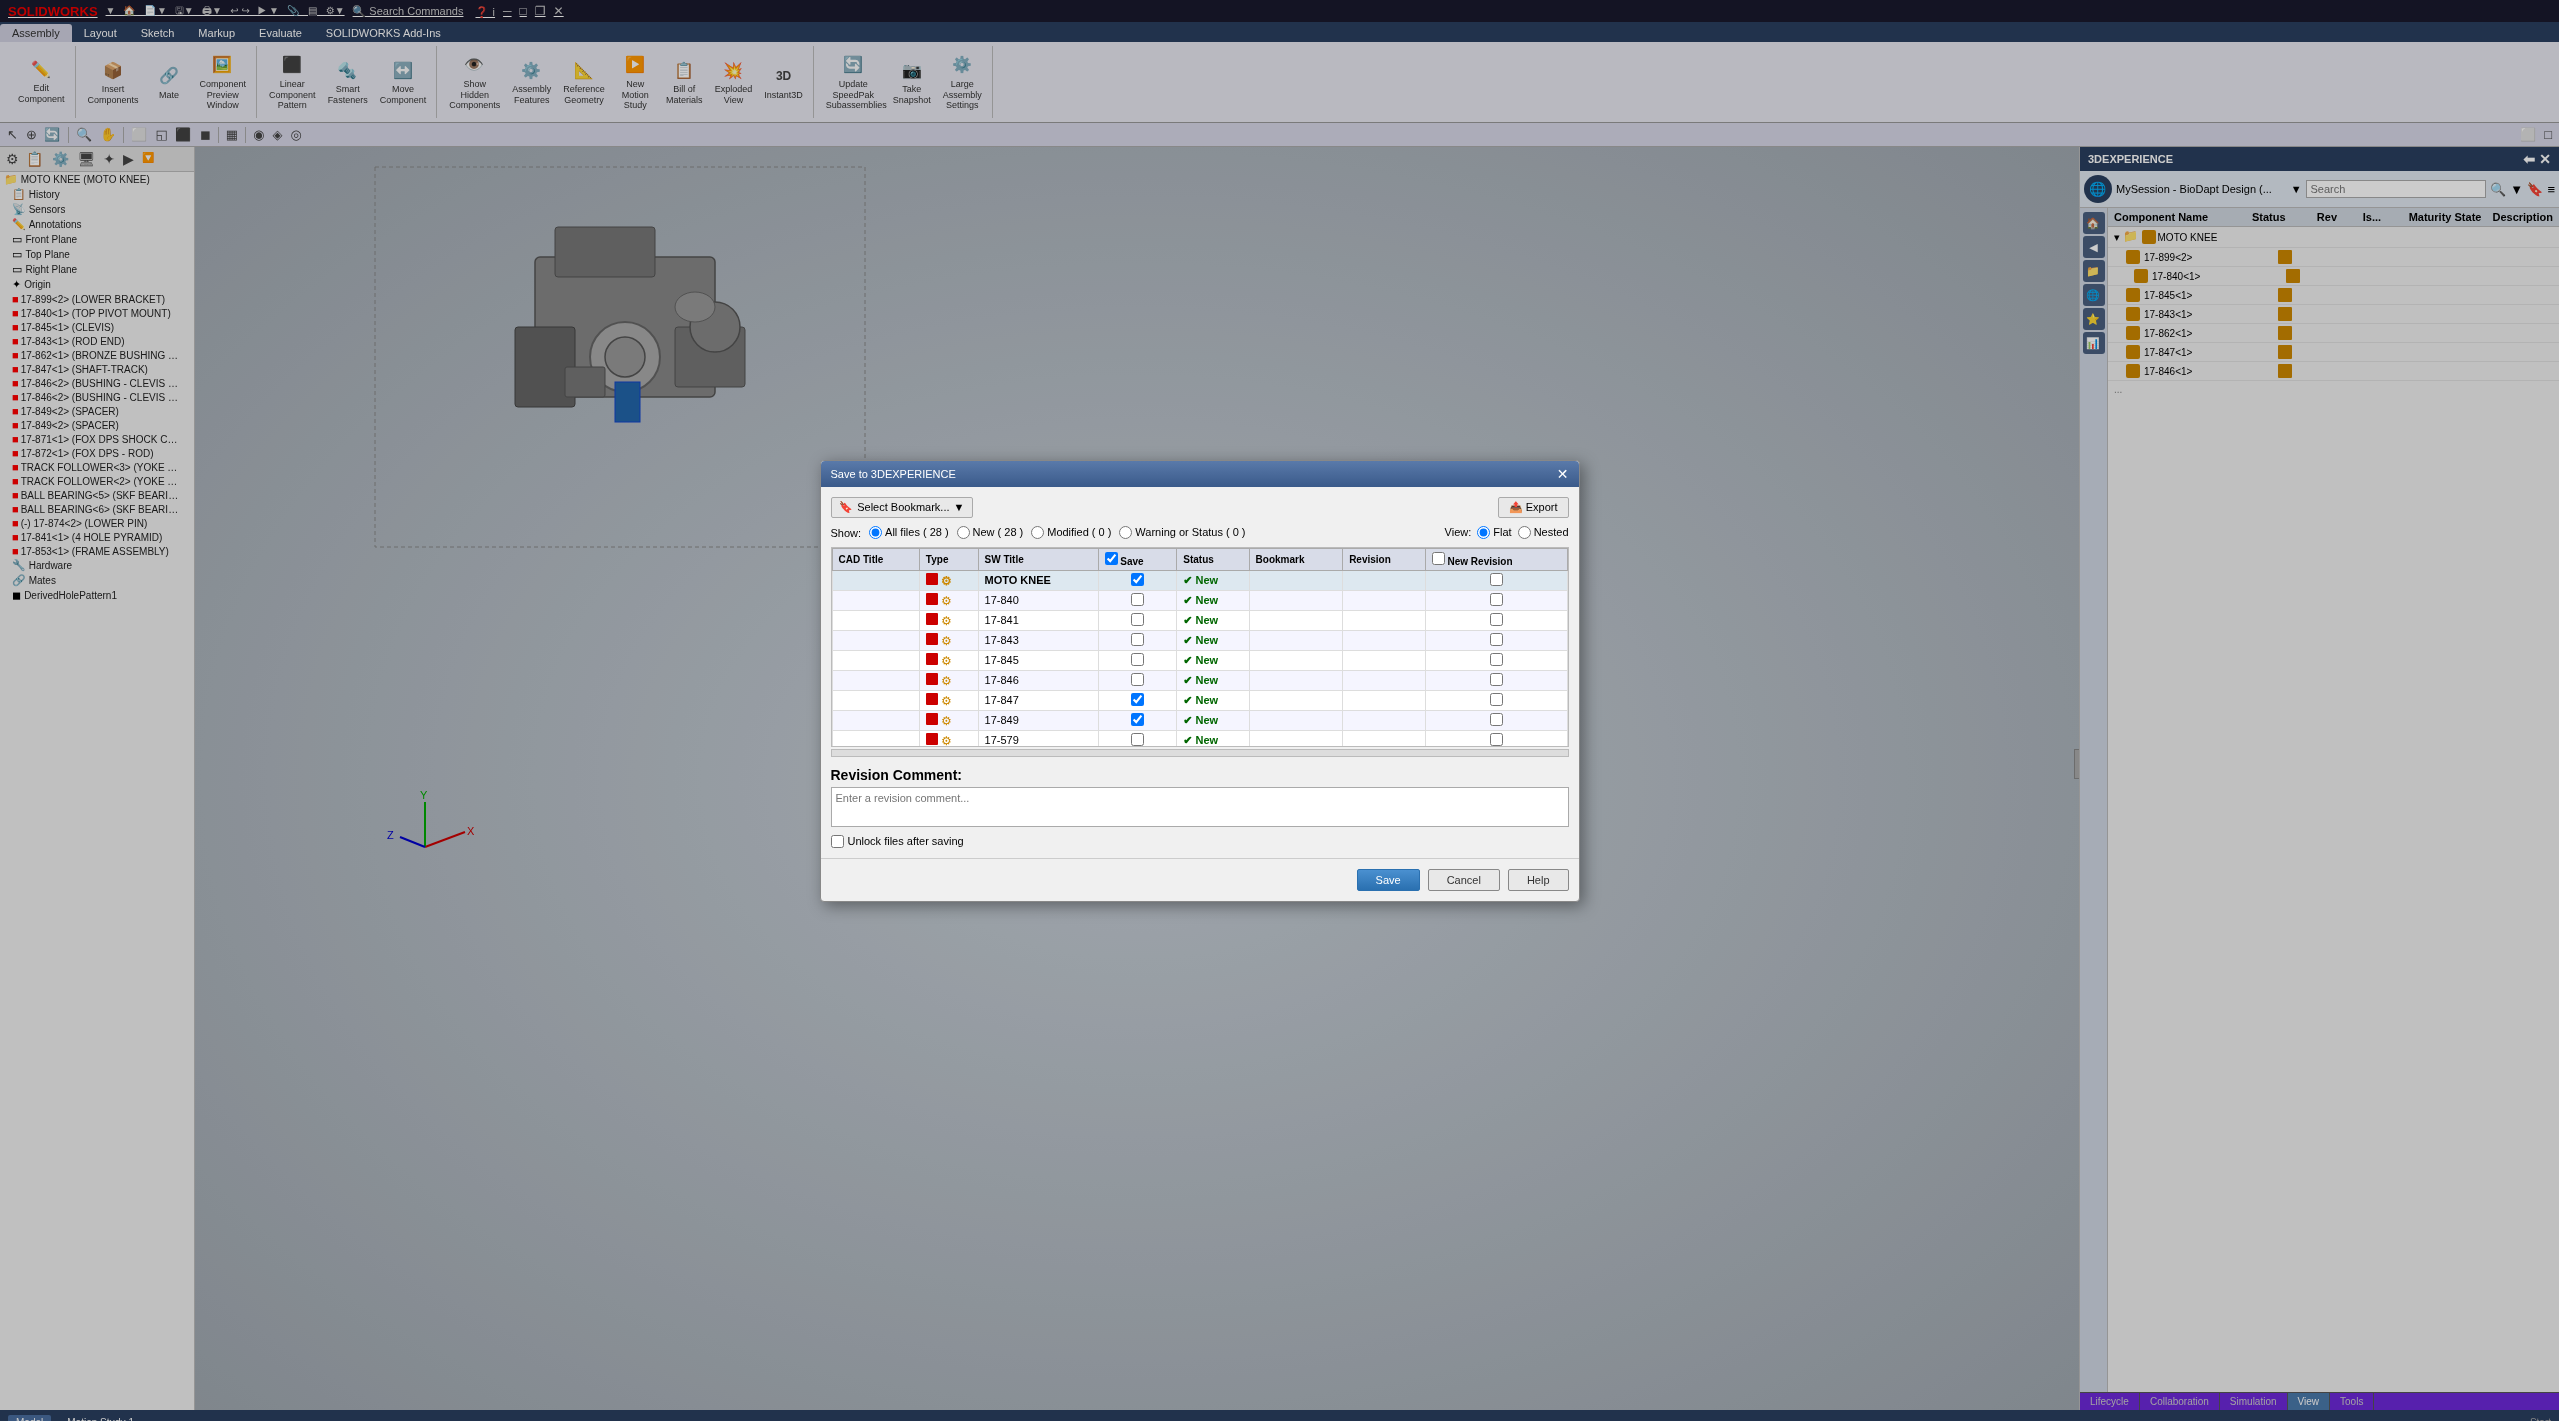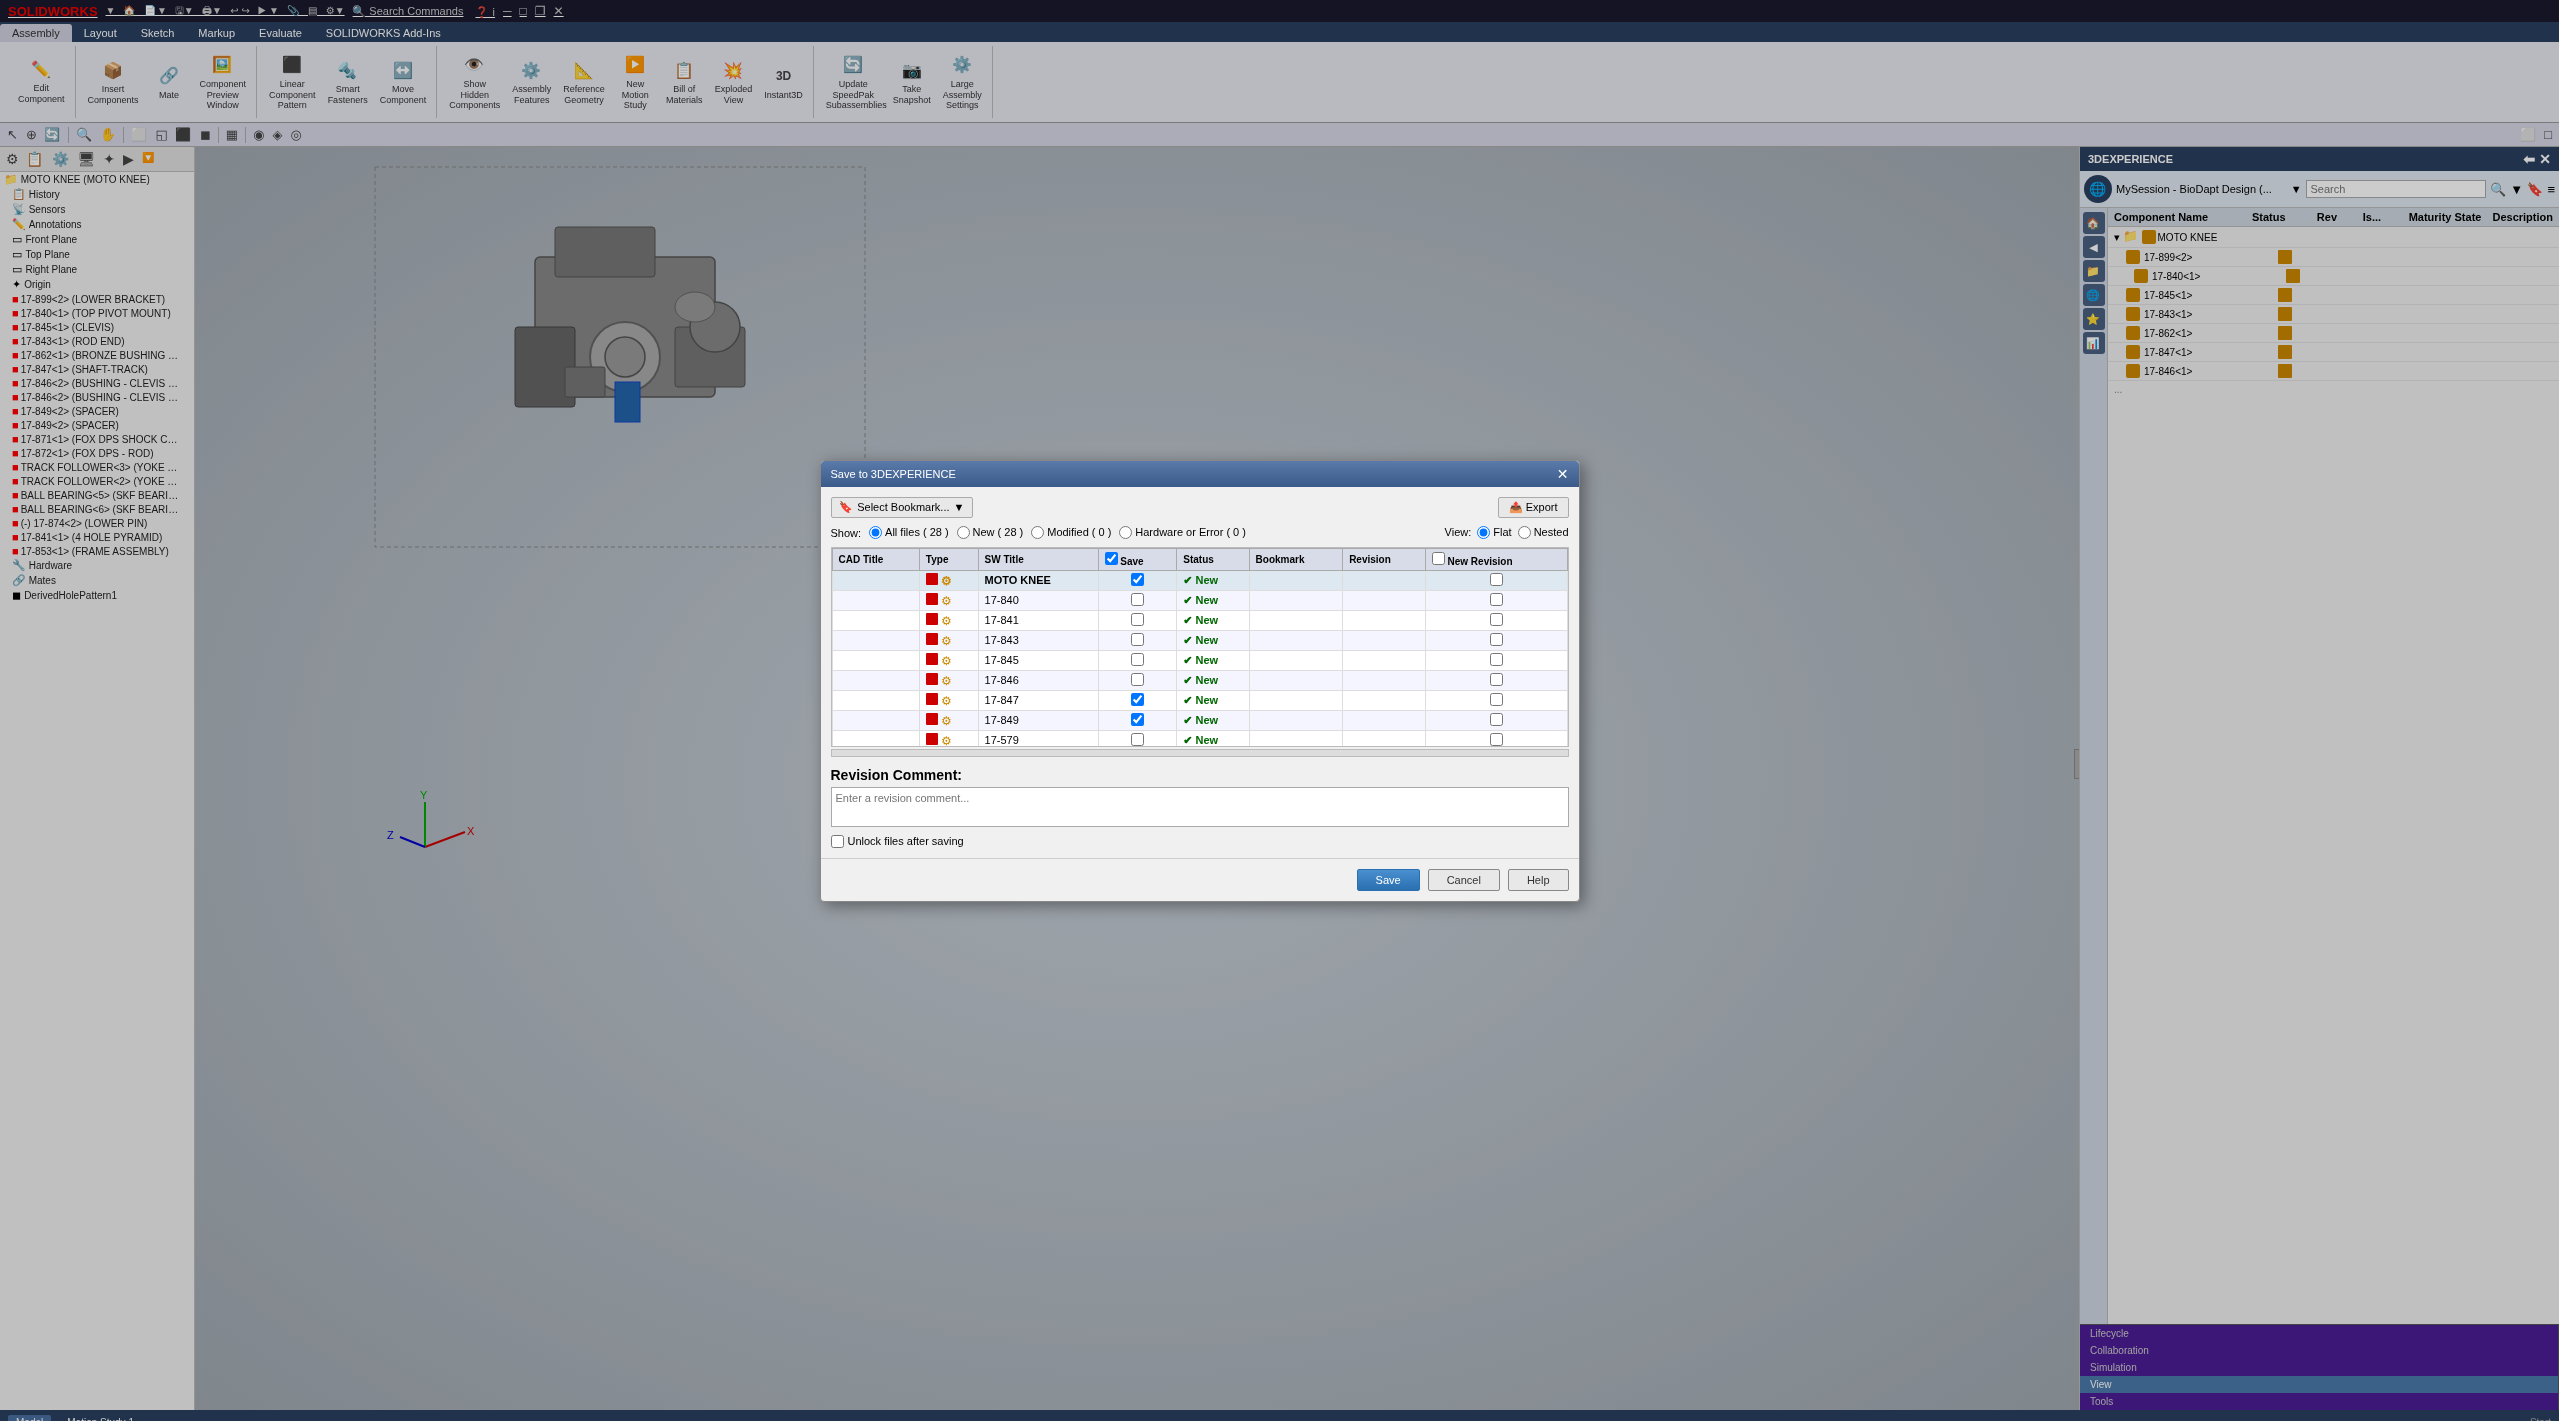--- a/index.html
+++ b/index.html
@@ -97,21 +97,21 @@
     .revision-comment label { font-size: 14px; font-weight: bold; display: block; margin-bottom: 4px; }
     #revision-textarea { width: 100%; height: 40px; border: 1px solid #aaa; padding: 4px; font-size: 11px; color: #888; resize: none; }
     #unlock-row { margin-top: 6px; display: flex; align-items: center; gap: 4px; font-size: 11px; }
     #dialog-footer { display: flex; justify-content: flex-end; gap: 8px; padding: 10px; border-top: 1px solid #ccc; }
     .footer-btn { padding: 4px 18px; font-size: 11px; cursor: pointer; border: 1px solid #888; border-radius: 2px; }
     .footer-btn.primary { background: linear-gradient(to bottom, #4a90d0, #2a70b0); color: #fff; border-color: #2a70b0; }
     .footer-btn.secondary { background: #e8e8e8; color: #333; }
     .red-sq { width: 12px; height: 12px; background: #cc0000; border-radius: 1px; display: inline-block; }
     .yellow-gear { color: #cc8800; font-size: 12px; }
     .scrollbar-x { height: 8px; background: #ddd; border: 1px solid #bbb; margin: 2px 0; }
-    .rp-bottom-tabs { background: #4c1d95; display: flex; gap: 0; border-top: 1px solid #555; flex-direction: column; }
+    .rp-bottom-tabs { background: #6d28d9; display: flex; gap: 0; border-top: 1px solid #555; }
     .rp-btab { color: #ccc; font-size: 10px; padding: 3px 10px; cursor: pointer; border-right: 1px solid #555; }
     .rp-btab.active { background: #4a7aaa; color: #fff; }
   </style>
 </head>
 <body>
 
 <div id="topbar">
   <span class="logo">SOLIDWORKS</span>
   <span style="font-size:10px; color:#ccc; margin-right:8px;">▼ &nbsp; 🏠 &nbsp; 📄▼ &nbsp; 🖫▼ &nbsp; 🖨▼ &nbsp; ↩ ↪ &nbsp; ▶ ▼ &nbsp; 📎 &nbsp; ▤ &nbsp; ⚙▼</span>
   <span style="font-size:11px; color:#ccc; margin-right:12px;">🔍 Search Commands</span>
@@ -560,21 +560,21 @@
             <span>)</span>
         </label>
         <label class="radio-opt">
           <input type="radio" name="show_filter" style="">
           <span>Modified (</span>
             <span>0</span>
             <span>)</span>
         </label>
         <label class="radio-opt">
           <input type="radio" name="show_filter" style="">
-          <span>Hardware or Error (</span>
+          <span>Warning or Status (</span>
             <span>0</span>
             <span>)</span>
         </label>
         <div class="view-opts">
           <span>View:</span>
           <label class="radio-opt">
             <input type="radio" name="view_filter" checked="" style="">
             <span>Flat</span>
           </label>
           <label class="radio-opt">

